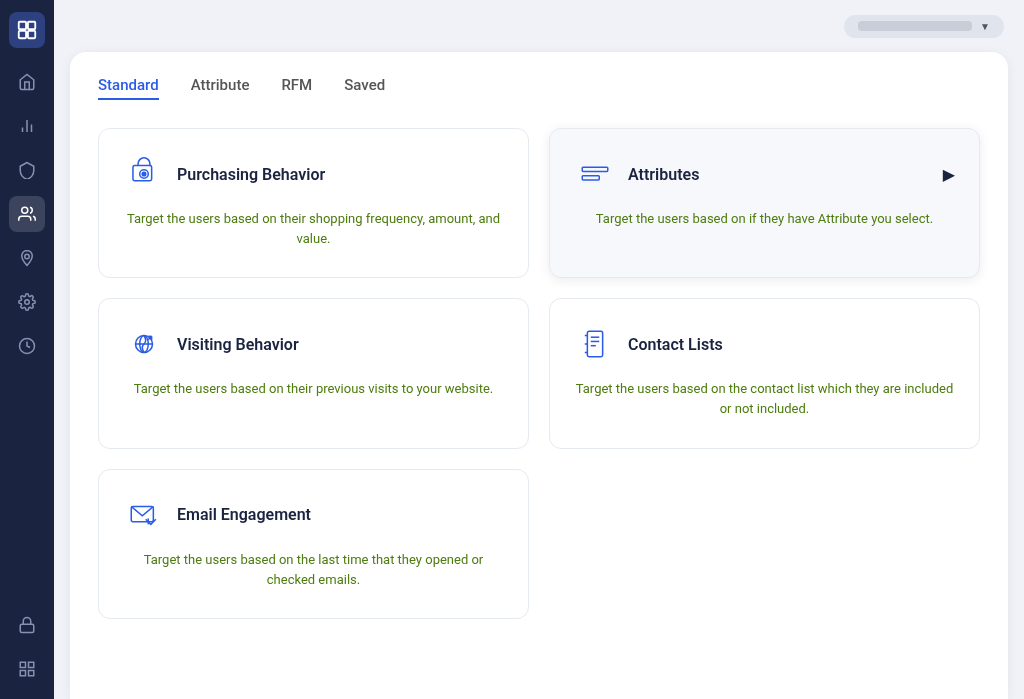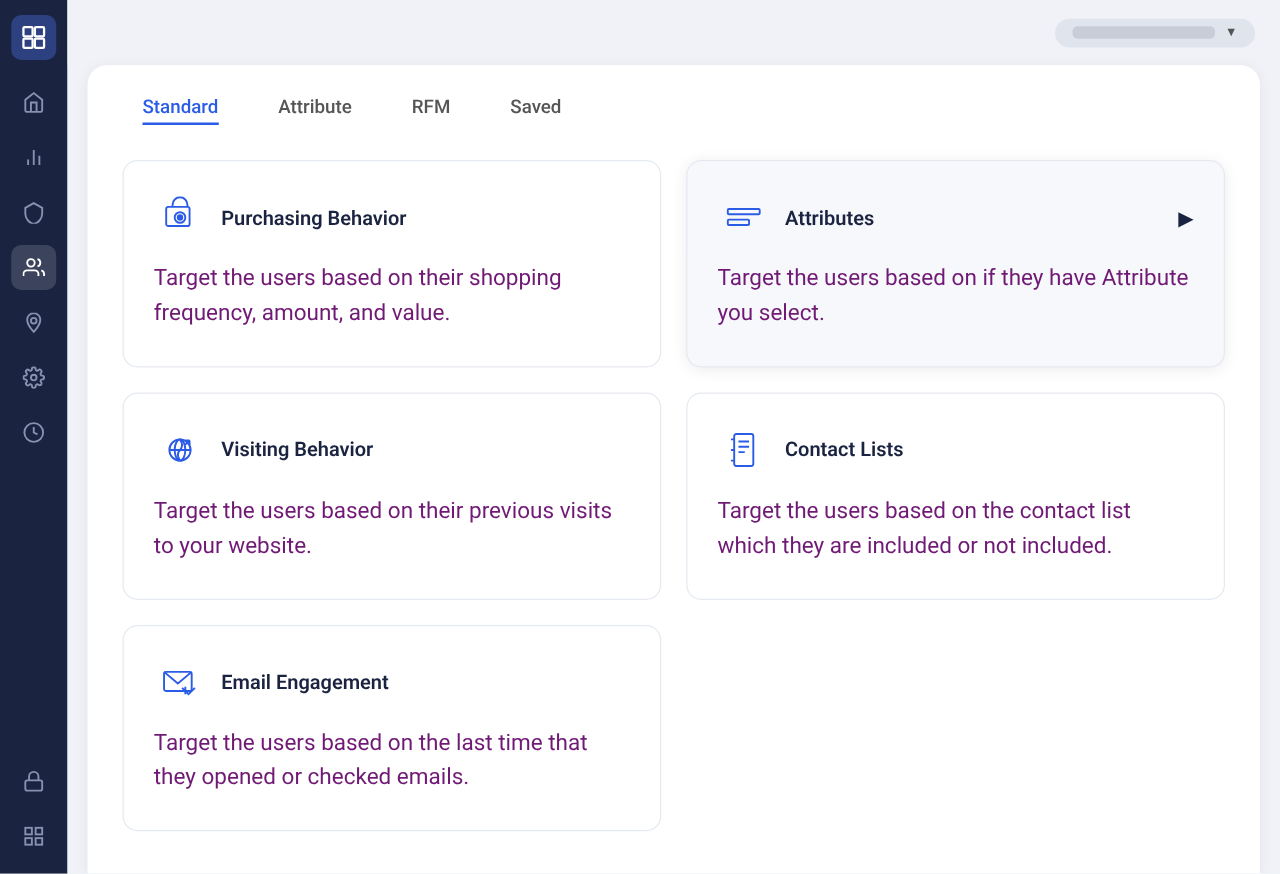--- a/index.html
+++ b/index.html
@@ -106,32 +106,32 @@
       margin-bottom: 28px;
       border-bottom: none;
     }
     .tab {
       font-size: 15px;
       font-weight: 500;
       color: #555;
       cursor: pointer;
       padding-bottom: 4px;
       border-bottom: 2px solid transparent;
-      margin-left: 16px;
     }
     .tab.active {
       color: #2b5ce6;
       border-bottom: 2px solid #2b5ce6;
     }
 
     
     .cards-grid {
       display: grid;
       grid-template-columns: 1fr 1fr;
       gap: 20px;
+      text-align: center;
     }
     .card {
       background: #fff;
       border: 1px solid #e5e9f0;
       border-radius: 12px;
       padding: 24px 24px 28px;
       cursor: pointer;
       transition: box-shadow 0.2s, border-color 0.2s;
     }
     .card.highlighted {
@@ -158,22 +158,22 @@
       font-size: 16px;
       font-weight: 600;
       color: #1a2340;
     }
     .card-cursor {
       margin-left: auto;
       color: #1a2340;
       font-size: 16px;
     }
     .card-desc {
-      font-size: 18px;
-      color: #701a75;
+      font-size: 13px;
+      color: #4d7c0f;
       line-height: 1.55;
       padding-left: 0;
     }
   </style>
 </head>
 <body>
 
 <div class="sidebar">
   <div class="sidebar-logo">
     <svg viewBox="0 0 24 24" fill="none" stroke="#fff" stroke-width="2">

